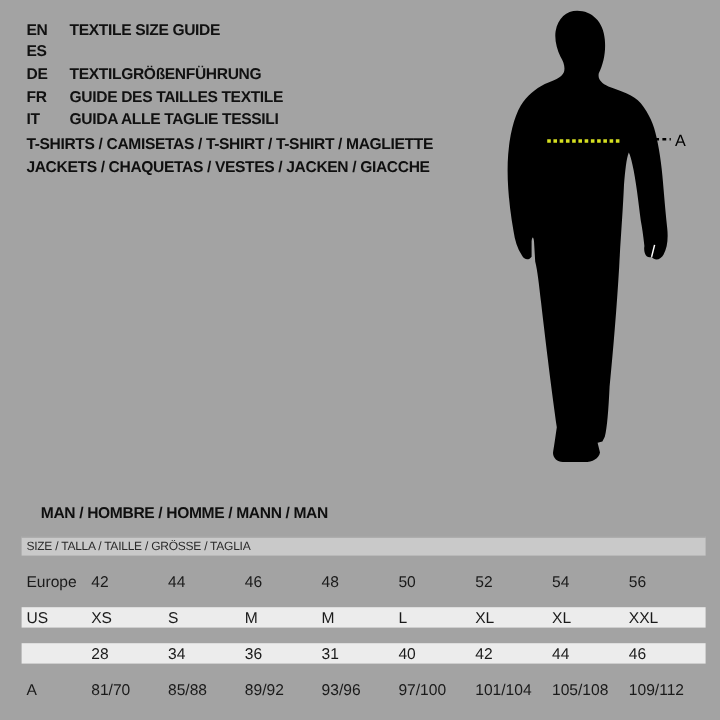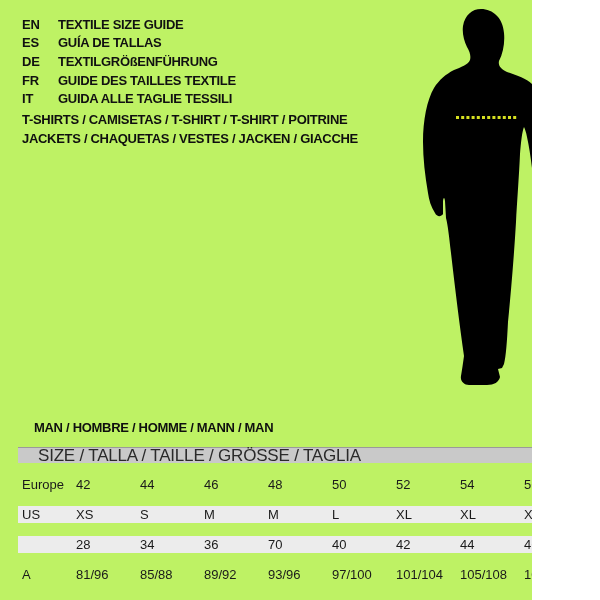--- a/index.html
+++ b/index.html
@@ -1,17 +1,17 @@
 <!DOCTYPE html>
 <html><head>
 <meta charset="utf-8">
 <style>
   html,body{margin:0;padding:0;background:#fff;}
   .canvas{
-    position:relative;width:532px;height:600px;background:#bef264;
+    position:relative;width:600px;height:600px;background:#a3a3a3;
     font-family:"Liberation Sans",sans-serif;color:#111;overflow:hidden;
   }
   .bold-cond{font-weight:bold;font-size:13px;letter-spacing:-0.3px;color:#0f0f0f;}
 
   
   .lang-block{position:absolute;left:22px;top:15px;}
   .lang-row{display:flex;height:18.6px;align-items:center;}
   .lang-code{width:36px;font-weight:bold;font-size:13px;letter-spacing:-0.2px;}
   .lang-title{font-weight:bold;font-size:13px;letter-spacing:-0.3px;white-space:nowrap;}
 
@@ -22,21 +22,21 @@
   
   .figure-wrap{position:absolute;left:395px;top:0;width:205px;height:400px;}
 
   
   .man-line{position:absolute;left:22px;top:420px;white-space:nowrap;margin-left:12px;}
 
   
   .size-table{position:absolute;left:18px;top:447px;width:570px;}
   .table-header{
     height:15px;line-height:15px;background:#c9c9c9;border-top:1px solid #9a9a9a;
-    font-size:17px;color:#2a2a2a;padding-left:20px;letter-spacing:-0.2px;
+    font-size:10px;color:#2a2a2a;padding-left:4px;letter-spacing:-0.2px;
   }
   .trow{display:grid;grid-template-columns:58px repeat(8,1fr);height:17px;align-items:center;margin-top:13px;}
   .trow.shaded{background:#ececec;}
   .cell{font-size:13px;text-align:left;color:#1a1a1a;line-height:17px;}
   .cell.label{text-align:left;padding-left:4px;}
 
   
   .footnote{position:absolute;left:22px;top:548px;white-space:nowrap;}
 </style>
 </head>
@@ -44,38 +44,37 @@
 
 <div class="canvas">
 
   <div class="lang-block">
     <div class="lang-row">
       <span class="lang-code">EN</span>
       <span class="lang-title">TEXTILE SIZE GUIDE</span>
     </div>
     <div class="lang-row">
       <span class="lang-code">ES</span>
-      <span class="lang-title">GUÍA DE TALLAS</span>
     </div>
     <div class="lang-row">
       <span class="lang-code">DE</span>
       <span class="lang-title">TEXTILGRÖßENFÜHRUNG</span>
     </div>
     <div class="lang-row">
       <span class="lang-code">FR</span>
       <span class="lang-title">GUIDE DES TAILLES TEXTILE</span>
     </div>
     <div class="lang-row">
       <span class="lang-code">IT</span>
       <span class="lang-title">GUIDA ALLE TAGLIE TESSILI</span>
     </div>
   </div>
 
   <div class="cat-block">
-    <div class="cat-line bold-cond">T-SHIRTS / CAMISETAS / T-SHIRT / T-SHIRT / POITRINE</div>
+    <div class="cat-line bold-cond">T-SHIRTS / CAMISETAS / T-SHIRT / T-SHIRT / MAGLIETTE</div>
     <div class="cat-line bold-cond">JACKETS / CHAQUETAS / VESTES / JACKEN / GIACCHE</div>
   </div>
 
   <div class="figure-wrap">
     <svg width="205" height="400" viewBox="395 0 205 400" xmlns="http://www.w3.org/2000/svg">
       <path fill="#000000" d="
         M 481 9
         C 493 9 503 18 504 33
         C 505 43 503 53 499 61
         C 498 66 501 69 507 72
@@ -146,30 +145,30 @@
       <span class="cell">XL</span>
       <span class="cell">XL</span>
       <span class="cell">XXL</span>
     </div>
 
     <div class="trow shaded">
       <span class="cell label"></span>
       <span class="cell">28</span>
       <span class="cell">34</span>
       <span class="cell">36</span>
-      <span class="cell">70</span>
+      <span class="cell">31</span>
       <span class="cell">40</span>
       <span class="cell">42</span>
       <span class="cell">44</span>
       <span class="cell">46</span>
     </div>
 
     <div class="trow">
       <span class="cell label">A</span>
-      <span class="cell">81/96</span>
+      <span class="cell">81/70</span>
       <span class="cell">85/88</span>
       <span class="cell">89/92</span>
       <span class="cell">93/96</span>
       <span class="cell">97/100</span>
       <span class="cell">101/104</span>
       <span class="cell">105/108</span>
       <span class="cell">109/112</span>
     </div>
   </div>
 

